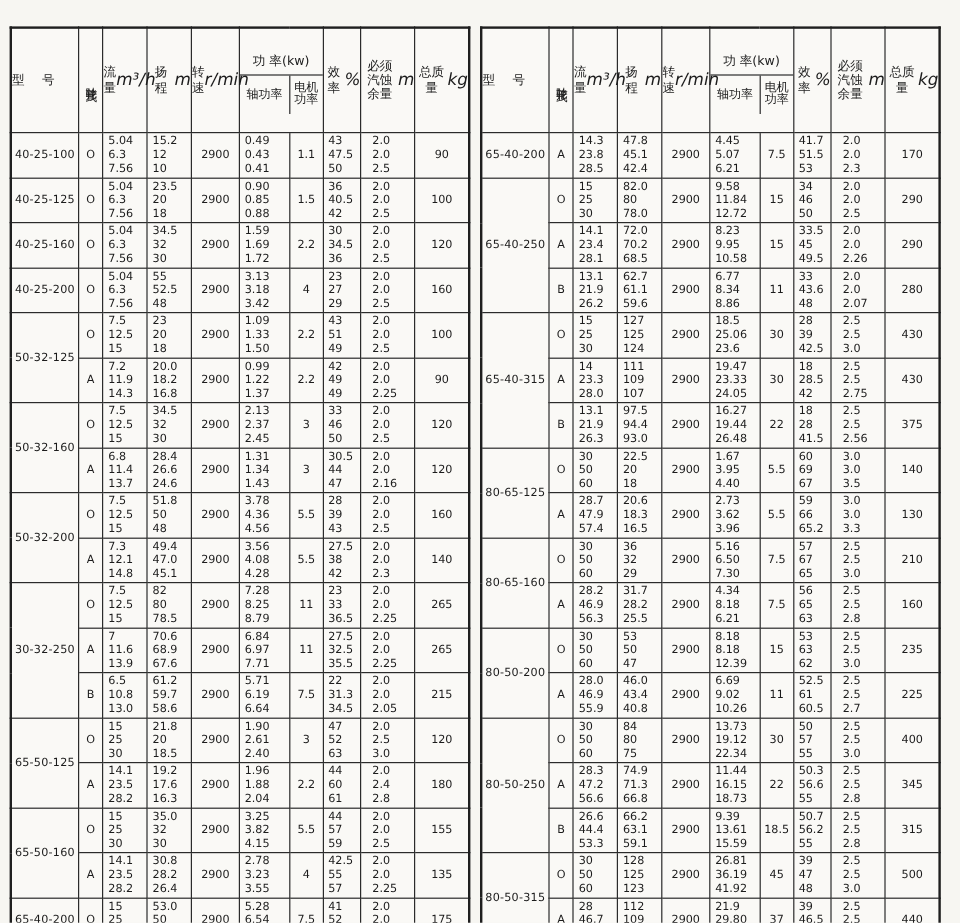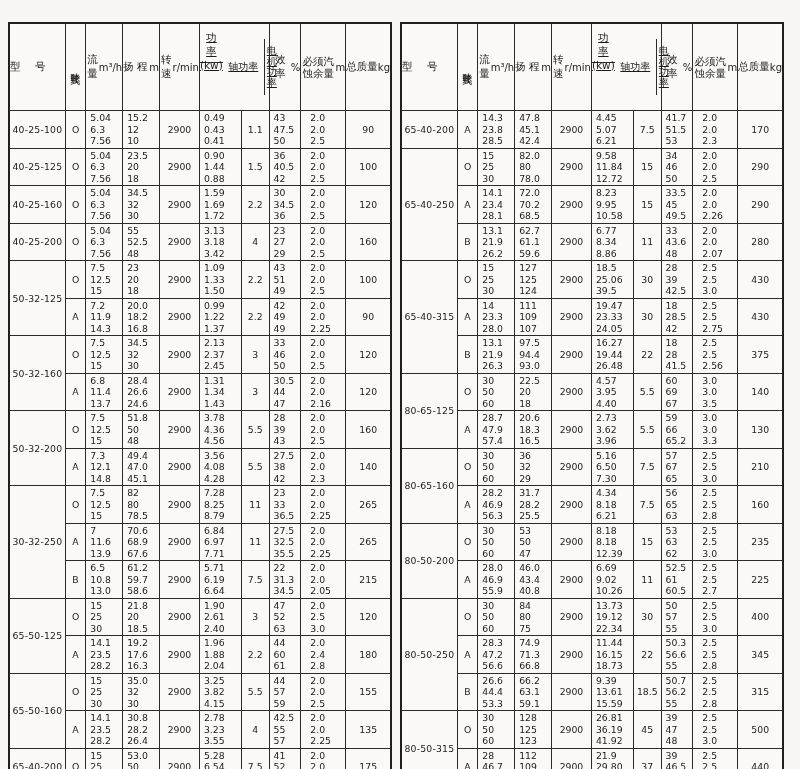--- a/index.html
+++ b/index.html
@@ -39,28 +39,28 @@
     font-weight:normal;
     font-size:9.3px;
     vertical-align:middle;
   }
   
   thead th{height:56px;}
   .hstack{
     display:flex;flex-direction:row;justify-content:space-between;align-items:center;
     height:50px;padding:18px 0;font-size:10.5px;
   }
-  .hstack .hunit{font-size:10px;}
+  .hstack .hunit{font-size:14px;font-style:italic;}
   .hlabel-wrap{width:34px;text-align:center;line-height:12px;}
   .hv{display:flex;align-items:center;justify-content:flex-start;height:56px;font-size:10.5px;letter-spacing:2px;}
   .vert{
     writing-mode:vertical-rl;text-orientation:upright;
     margin:0 auto;font-size:9.5px;line-height:1;letter-spacing:1px;
   }
-  .pwr{height:56px;display:flex;font-size:10.5px;text-decoration:underline;}
+  .pwr{height:56px;display:flex;flex-direction:column;font-size:10.5px;}
   .pwr-top{height:23px;display:flex;align-items:center;justify-content:center;border-bottom:1px solid #2b2b2b;}
   .pwr-sub{flex:1;display:flex;font-size:10px;}
   .pwr-shaft{width:41px;display:flex;align-items:center;justify-content:center;border-right:1px solid #2b2b2b;}
   .pwr-motor{flex:1;display:flex;align-items:center;justify-content:center;text-align:center;line-height:10.5px;padding:0 2px;}
   
   td.td-model{text-align:center;font-size:9.3px;letter-spacing:0.2px;}
   td.td-center{text-align:center;}
   td.td-num{vertical-align:middle;}
   td .line{height:11.5px;line-height:11.5px;padding-left:4px;white-space:nowrap;}
   td.td-npsh .line{padding-left:9px;}
@@ -184,21 +184,21 @@
               <div class="line">7.56</div>
             </td>
             <td class="td-num">
               <div class="line">23.5</div>
               <div class="line">20</div>
               <div class="line">18</div>
             </td>
             <td class="td-center">2900</td>
             <td class="td-num">
               <div class="line">0.90</div>
-              <div class="line">1.44</div>
+              <div class="line">0.85</div>
               <div class="line">0.88</div>
             </td>
             <td class="td-center">1.5</td>
             <td class="td-num">
               <div class="line">36</div>
               <div class="line">40.5</div>
               <div class="line">42</div>
             </td>
             <td class="td-num td-npsh">
               <div class="line">2.0</div>
@@ -922,21 +922,21 @@
             </td>
             <td class="td-num">
               <div class="line">127</div>
               <div class="line">125</div>
               <div class="line">124</div>
             </td>
             <td class="td-center">2900</td>
             <td class="td-num">
               <div class="line">18.5</div>
               <div class="line">25.06</div>
-              <div class="line">39.5</div>
+              <div class="line">23.6</div>
             </td>
             <td class="td-center">30</td>
             <td class="td-num">
               <div class="line">28</div>
               <div class="line">39</div>
               <div class="line">42.5</div>
             </td>
             <td class="td-num td-npsh">
               <div class="line">2.5</div>
               <div class="line">2.5</div>
@@ -1014,21 +1014,21 @@
               <div class="line">50</div>
               <div class="line">60</div>
             </td>
             <td class="td-num">
               <div class="line">22.5</div>
               <div class="line">20</div>
               <div class="line">18</div>
             </td>
             <td class="td-center">2900</td>
             <td class="td-num">
-              <div class="line">4.57</div>
+              <div class="line">1.67</div>
               <div class="line">3.95</div>
               <div class="line">4.40</div>
             </td>
             <td class="td-center">5.5</td>
             <td class="td-num">
               <div class="line">60</div>
               <div class="line">69</div>
               <div class="line">67</div>
             </td>
             <td class="td-num td-npsh">

